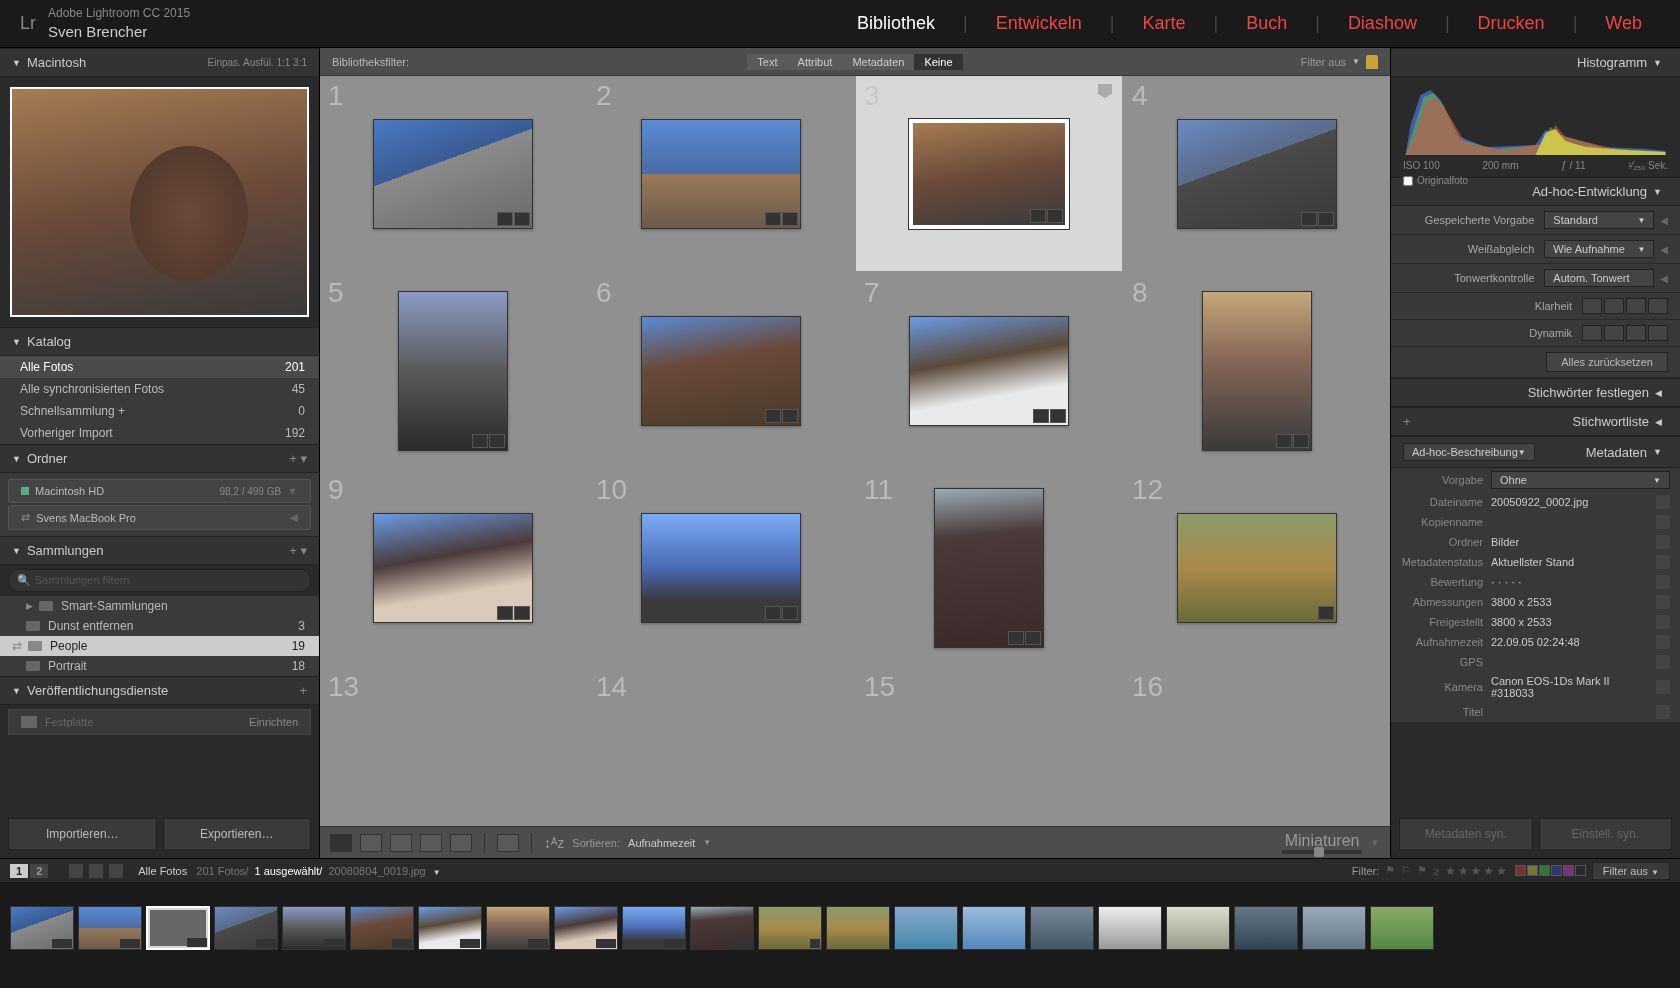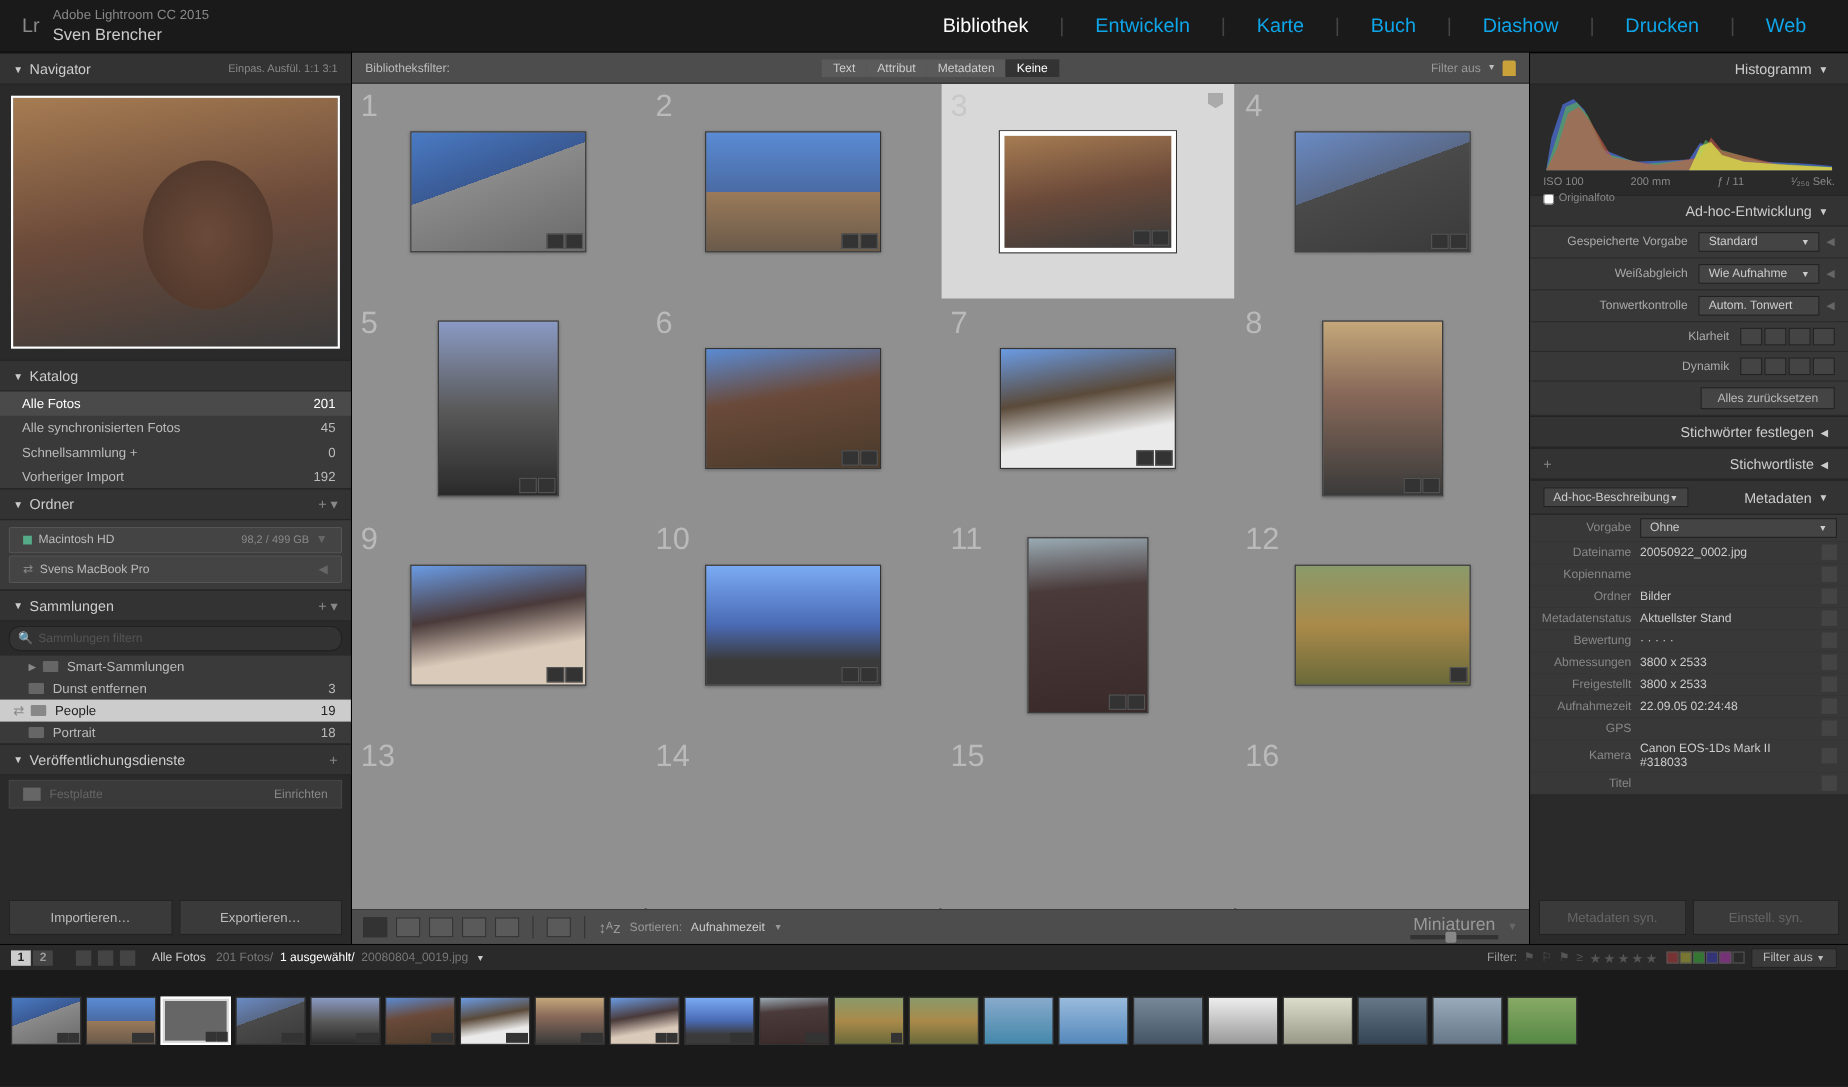--- a/index.html
+++ b/index.html
@@ -2,21 +2,21 @@
 <html><head>
 <meta charset="utf-8">
 <style>
 *{box-sizing:border-box;margin:0;padding:0;font-family:"Helvetica Neue",Arial,sans-serif;user-select:none}
 body{background:#1a1a1a;width:1680px;height:988px;overflow:hidden;color:#bbb;font-size:12px}
 .topbar{height:48px;background:#1a1a1a;display:flex;align-items:center;padding:0 20px;border-bottom:1px solid #000}
 .logo{font-size:18px;color:#888;font-weight:300;margin-right:12px}
 .app-title{font-size:12px;color:#888;line-height:1.3}
 .app-title .user{font-size:15px;color:#ccc}
 .modules{margin-left:auto;display:flex;gap:10px;font-size:18px;align-items:center}
-.modules span{padding:0 18px;color:#0ea5e9;cursor:pointer}
+.modules span{padding:0 18px;color:#ef4444;cursor:pointer}
 .modules span.active{color:#fff;font-weight:500}
 .modules .sep{color:#444;padding:0}
 .main{display:flex;height:810px}
 .panel-left{width:320px;background:#2a2a2a;display:flex;flex-direction:column;border-right:1px solid #000}
 .panel-right{width:290px;background:#2a2a2a;display:flex;flex-direction:column;border-left:1px solid #000}
 .center{flex:1;background:#4d4d4d;display:flex;flex-direction:column}
 .panel-header{background:#333;padding:6px 12px;display:flex;align-items:center;font-size:13px;color:#ccc;border-bottom:1px solid #222;border-top:1px solid #222}
 .panel-header .tri{margin-right:6px;font-size:9px}
 .panel-header.right{justify-content:flex-end}
 .panel-header .trail{margin-left:auto;font-size:10px;color:#888}
@@ -135,21 +135,21 @@
       <span class="sep">|</span>
     <span>Web</span>
   </div>
 </div>
 
 <div class="main">
 
   <div class="panel-left">
     <div class="panel-header">
       <span class="tri">▼</span>
-      <span>Navigator</span>
+      <span>Macintosh</span>
       <span class="trail">Einpas.   Ausfül.   1:1   3:1</span>
     </div>
     <div class="navigator">
       <div class="nav-preview ph3"></div>
     </div>
 
     <div class="panel-header">
       <span class="tri">▼</span>
       <span>Katalog</span>
     </div>

